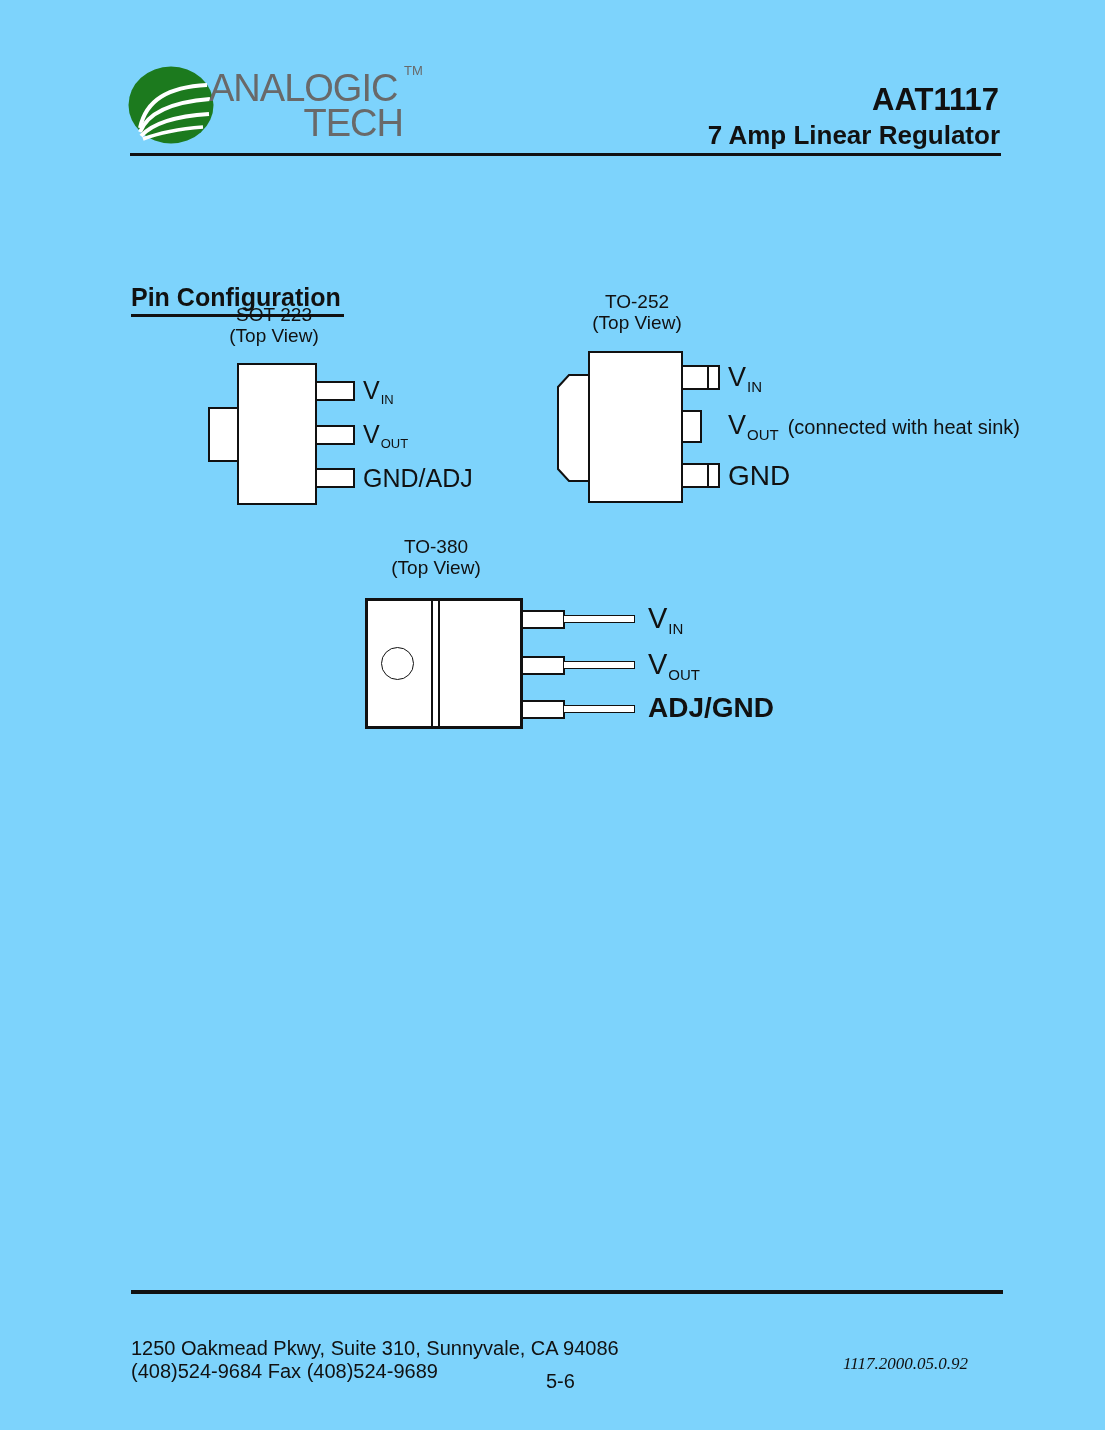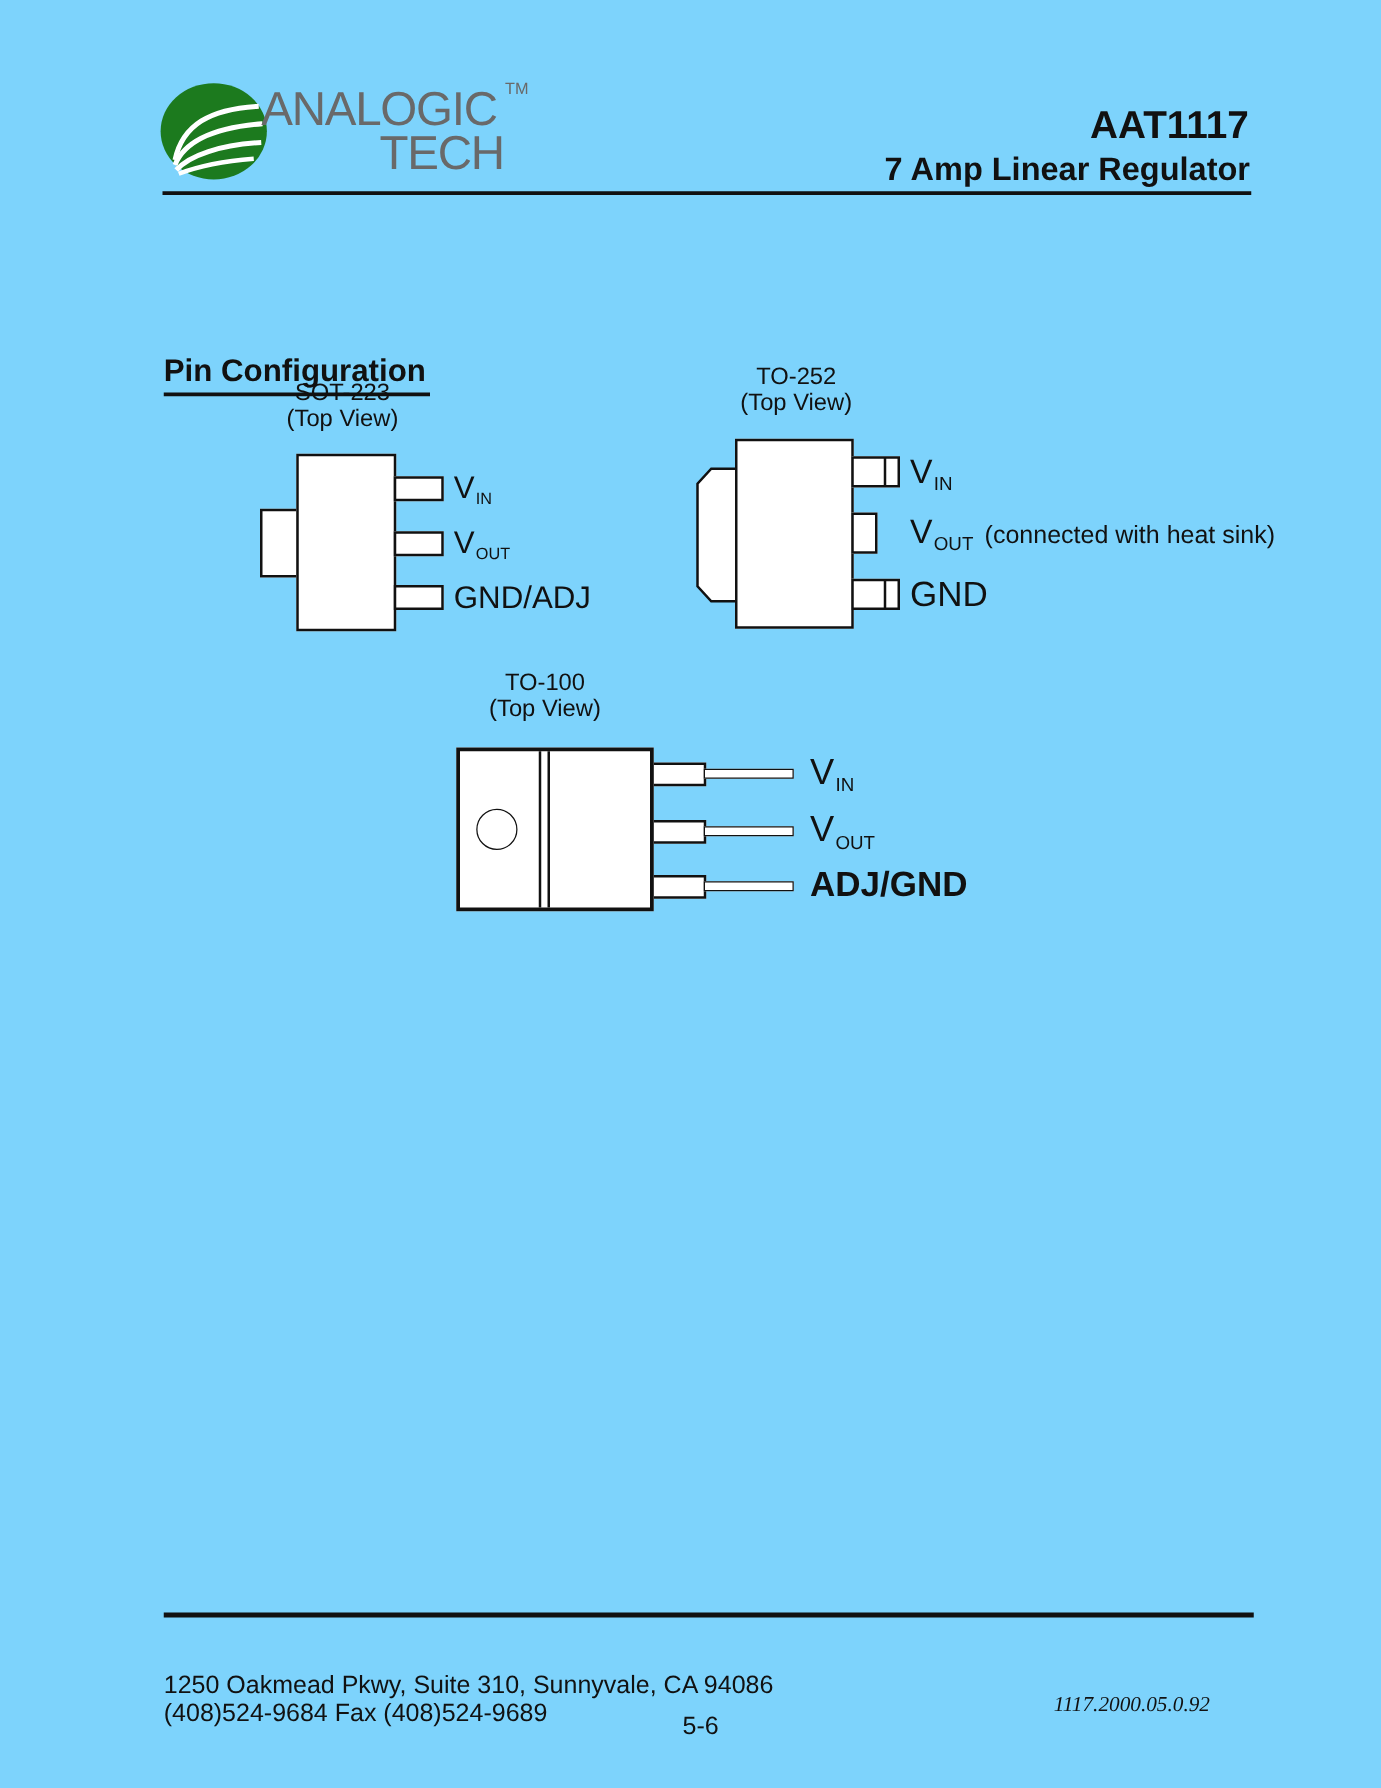--- a/index.html
+++ b/index.html
@@ -178,21 +178,21 @@
   <div class="lbl" style="left:728px;top:412px;">
     <span class="v">V</span>
     <span class="sub">OUT</span>
     <span class="note">(connected with heat sink)</span>
   </div>
   <div class="lbl" style="left:728px;top:462px;font-size:28px;">
     <span>GND</span>
   </div>
 
   <div class="pkg-title" style="left:351px;top:536px;">
-    <div>TO-100</div>
+    <div>TO-380</div>
     <div>(Top View)</div>
   </div>
   <div class="pin-wide" style="top:610px;"></div>
   <div class="pin-wide" style="top:656px;"></div>
   <div class="pin-wide" style="top:700px;"></div>
   <div class="pin-narrow" style="top:615px;"></div>
   <div class="pin-narrow" style="top:661px;"></div>
   <div class="pin-narrow" style="top:705px;"></div>
   <div class="body-rect to220-body" style="left:365px;top:598px;width:158px;height:131px;"></div>
   <div class="vline" style="left:431px;top:601px;height:125px;"></div>

